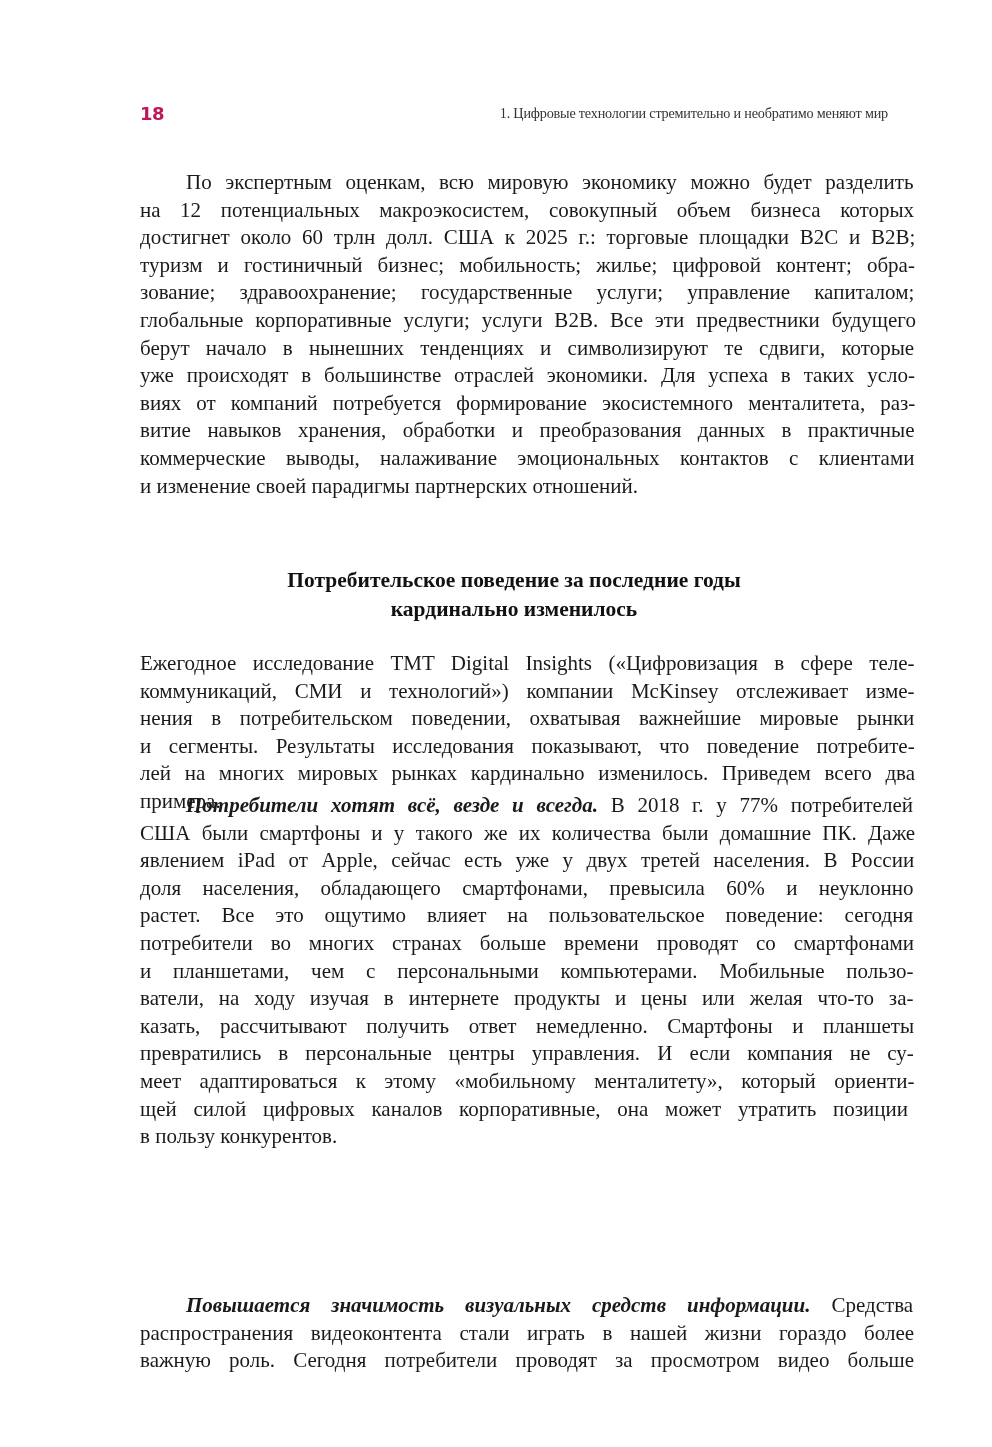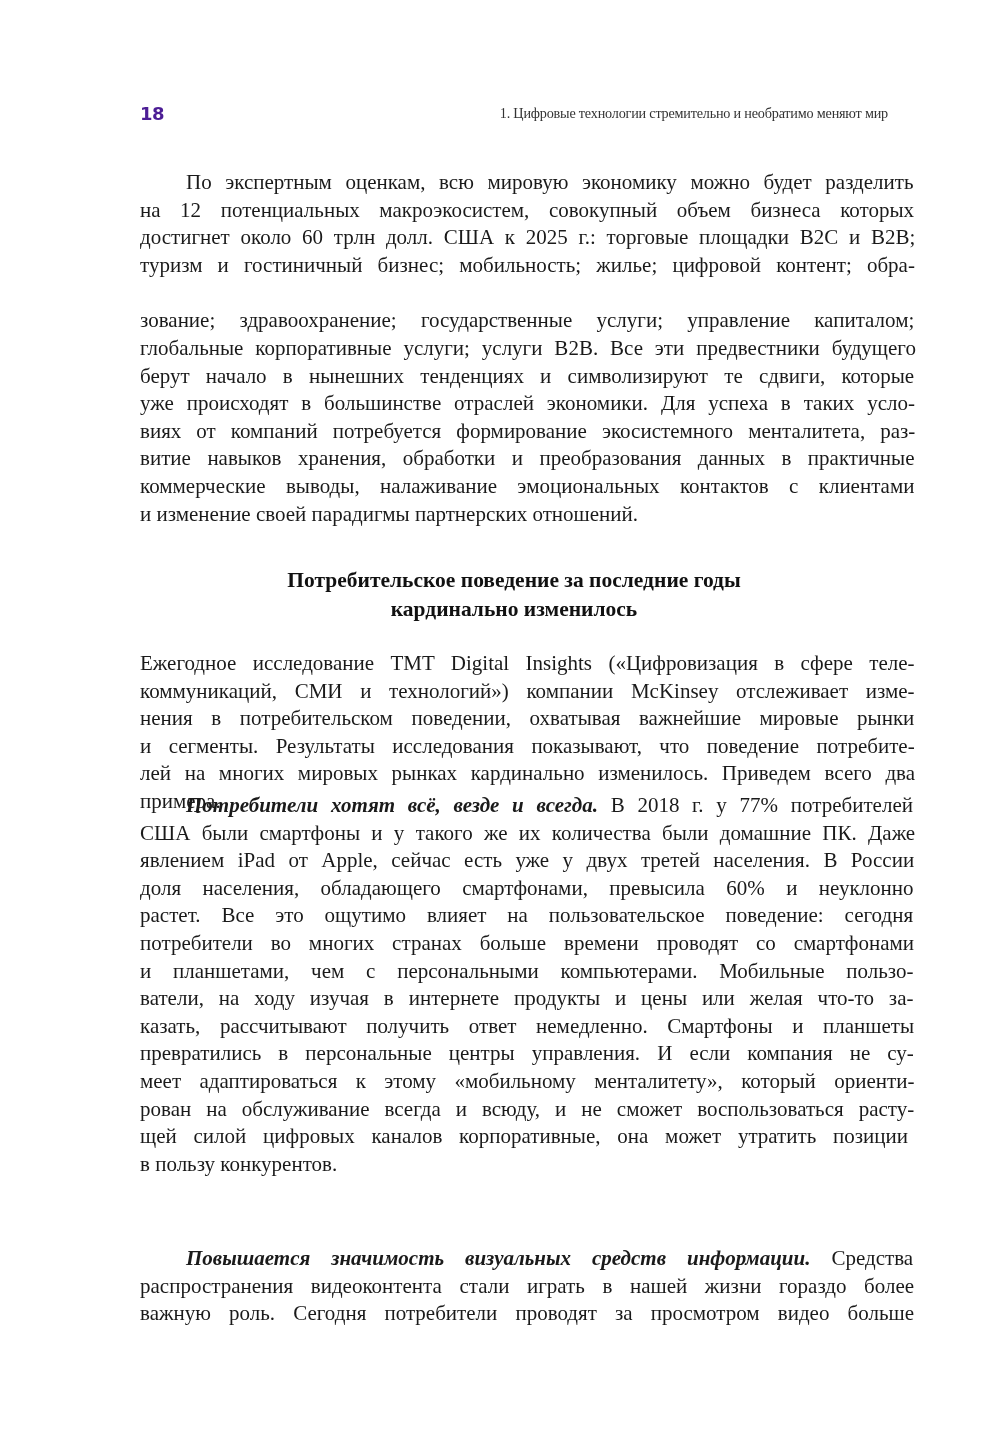--- a/index.html
+++ b/index.html
@@ -1,18 +1,18 @@
 <!DOCTYPE html>
 <html><head>
   <meta charset="utf-8">
   <style>
     html, body { margin: 0; padding: 0; background: #ffffff; }
     body { width: 992px; height: 1447px; position: relative; overflow: hidden; color: #1c1c1c; }
     .page-header { position: absolute; top: 103px; left: 140px; width: 748px; height: 28px; }
-    .page-number { position: absolute; left: 0; top: 0; font-family: "DejaVu Sans", sans-serif; font-weight: bold; font-size: 18px; color: #4c1d95; letter-spacing: -0.5px; }
+    .page-number { position: absolute; left: 0; top: 0; font-family: "DejaVu Sans", sans-serif; font-weight: bold; font-size: 18px; color: #be185d; letter-spacing: -0.5px; }
     .running-title { position: absolute; right: 0; top: 2px; font-family: Liberation Serif, serif; font-size: 14.2px; color: #333; letter-spacing: -0.2px; }
     .text-block { position: absolute; left: 140px; width: 748px; font-family: "Liberation Serif", serif; font-size: 21px; color: #1a1a1a; }
     .line { display: block; height: 27.6px; line-height: 27.6px; text-align: justify; text-align-last: justify; white-space: nowrap; overflow: visible; }
     .line.last { text-align-last: left; }
     .line.indent { padding-left: 46px; }
     .em { font-style: italic; font-weight: bold; }
     .heading { position: absolute; left: 140px; width: 748px; top: 566px; text-align: center; font-family: "Liberation Serif", serif; font-weight: bold; font-size: 21.5px; line-height: 29px; color: #111; }
     .heading div { display: block; }
   </style>
 </head>
@@ -21,21 +21,21 @@
 <div class="page-header">
   <span class="page-number">18</span>
   <span class="running-title">1. Цифровые технологии стремительно и необратимо меняют мир</span>
 </div>
 
 <div class="text-block" style="top:169px;">
   <span class="line indent" style="text-align-last: left; text-align: left; word-spacing: 8.33008px;">По экспертным оценкам, всю мировую экономику можно будет разделить</span>
   <span class="line" style="text-align-last: left; text-align: left; word-spacing: 14.3058px;">на 12 потенциальных макроэкосистем, совокупный объем бизнеса которых</span>
   <span class="line" style="text-align-last: left; text-align: left; word-spacing: 5.47716px;">достигнет около 60 трлн долл. США к 2025 г.: торговые площадки B2C и B2B;</span>
   <span class="line" style="text-align-last: left; text-align: left; word-spacing: 9.90039px;">туризм и гостиничный бизнес; мобильность; жилье; цифровой контент; обра-</span>
-  <span class="line" style="text-align-last: left; text-align: left; word-spacing: 18.9781px; margin-top: 28px;">зование; здравоохранение; государственные услуги; управление капиталом;</span>
+  <span class="line" style="text-align-last: left; text-align: left; word-spacing: 18.9781px;">зование; здравоохранение; государственные услуги; управление капиталом;</span>
   <span class="line" style="text-align-last: left; text-align: left; word-spacing: 6.66016px;">глобальные корпоративные услуги; услуги B2B. Все эти предвестники будущего</span>
   <span class="line" style="text-align-last: left; text-align: left; word-spacing: 10.9774px;">берут начало в нынешних тенденциях и символизируют те сдвиги, которые</span>
   <span class="line" style="text-align-last: left; text-align: left; word-spacing: 7.64219px;">уже происходят в большинстве отраслей экономики. Для успеха в таких усло-</span>
   <span class="line" style="text-align-last: left; text-align: left; word-spacing: 9.80804px;">виях от компаний потребуется формирование экосистемного менталитета, раз-</span>
   <span class="line" style="text-align-last: left; text-align: left; word-spacing: 11.2441px;">витие навыков хранения, обработки и преобразования данных в практичные</span>
   <span class="line" style="text-align-last: left; text-align: left; word-spacing: 15.0625px;">коммерческие выводы, налаживание эмоциональных контактов с клиентами</span>
   <span class="line last">и изменение своей парадигмы партнерских отношений.</span>
 </div>
 
 <div class="heading">
@@ -57,22 +57,21 @@
   <span class="line" style="text-align-last: left; text-align: left; word-spacing: 6.03125px;">США были смартфоны и у такого же их количества были домашние ПК. Даже</span>
   <span class="line" style="text-align-last: left; text-align: left; word-spacing: 8.19141px;">явлением iPad от Apple, сейчас есть уже у двух третей населения. В России</span>
   <span class="line" style="text-align-last: left; text-align: left; word-spacing: 16.1942px;">доля населения, обладающего смартфонами, превысила 60% и неуклонно</span>
   <span class="line" style="text-align-last: left; text-align: left; word-spacing: 15.6777px;">растет. Все это ощутимо влияет на пользовательское поведение: сегодня</span>
   <span class="line" style="text-align-last: left; text-align: left; word-spacing: 12.623px;">потребители во многих странах больше времени проводят со смартфонами</span>
   <span class="line" style="text-align-last: left; text-align: left; word-spacing: 16.5402px;">и планшетами, чем с персональными компьютерами. Мобильные пользо-</span>
   <span class="line" style="text-align-last: left; text-align: left; word-spacing: 9.6276px;">ватели, на ходу изучая в интернете продукты и цены или желая что-то за-</span>
   <span class="line" style="text-align-last: left; text-align: left; word-spacing: 14.3482px;">казать, рассчитывают получить ответ немедленно. Смартфоны и планшеты</span>
   <span class="line" style="text-align-last: left; text-align: left; word-spacing: 11.8247px;">превратились в персональные центры управления. И если компания не су-</span>
   <span class="line" style="text-align-last: left; text-align: left; word-spacing: 13.1138px;">меет адаптироваться к этому «мобильному менталитету», который ориенти-</span>
-  <span class="line" style="text-align-last: left; text-align: left; word-spacing: 9.75313px;">рован на обслуживание всегда и всюду, и не сможет воспользоваться расту-</span>
   <span class="line" style="text-align-last: left; text-align: left; word-spacing: 11.5312px;">щей силой цифровых каналов корпоративные, она может утратить позиции</span>
   <span class="line last">в пользу конкурентов.</span>
 </div>
 
-<div class="text-block" style="top:1245px;">
+<div class="text-block" style="top:1292px;">
   <span class="line indent" style="text-align-last: left; text-align: left; word-spacing: 15.6625px;"><span class="em">Повышается значимость визуальных средств информации.</span><span> Средства</span></span>
   <span class="line" style="text-align-last: left; text-align: left; word-spacing: 12.3496px;">распространения видеоконтента стали играть в нашей жизни гораздо более</span>
   <span class="line" style="text-align-last: left; text-align: left; word-spacing: 12.8691px;">важную роль. Сегодня потребители проводят за просмотром видео больше</span>
 </div>
 
 </body></html>

